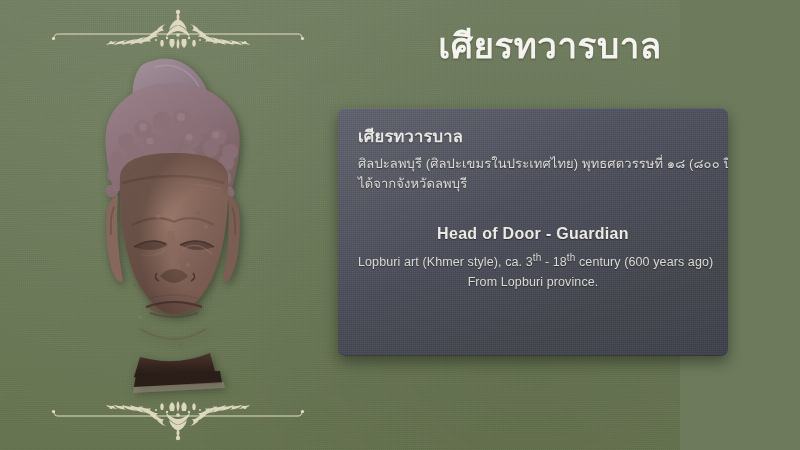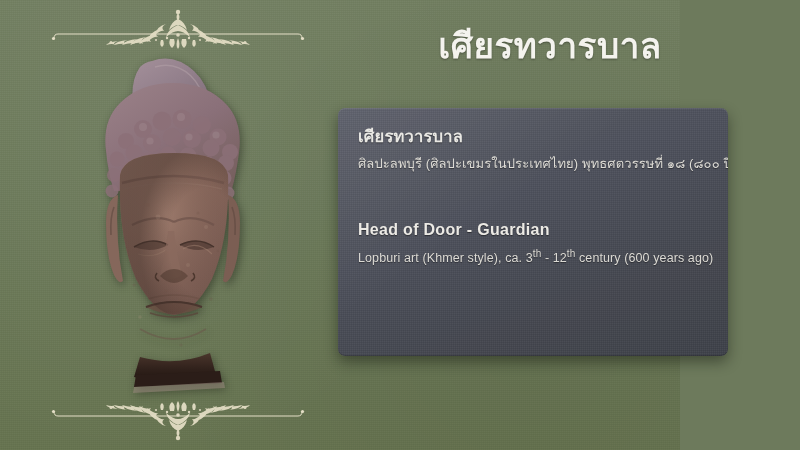--- a/index.html
+++ b/index.html
@@ -81,21 +81,21 @@
     color:#e9e8e4;font-size:16.5px;font-weight:700;line-height:1.25;
     margin:0 0 7px 0;letter-spacing:.2px;
     text-shadow:0 1px 1px rgba(0,0,0,.45);
   }
   .th-line{
     color:#dedcd6;font-size:13px;line-height:1.55;font-weight:400;
     margin:0;letter-spacing:.1px;
     text-shadow:0 1px 1px rgba(0,0,0,.4);
     white-space:nowrap;
   }
-  .en-block{margin-top:46px;}
+  .en-block{margin-top:30px;text-align:center;}
   .en-head{
     color:#eceae5;font-size:16px;font-weight:700;line-height:1.3;
     margin:0 0 7px 0;letter-spacing:.3px;
     text-shadow:0 1px 1px rgba(0,0,0,.45);
   }
   .en-line{
     color:#dcdad4;font-size:12.5px;line-height:1.62;font-weight:400;
     margin:0;letter-spacing:.1px;
     text-shadow:0 1px 1px rgba(0,0,0,.4);
     white-space:nowrap;
@@ -338,23 +338,25 @@
           <path d="M153 32 q2 5-1 7 q-3-2-1-7z"></path>
         </g>
       </g>
     </svg>
   </div>
 
   <div class="panel">
     <div class="panel-inner">
       <div class="th-head">เศียรทวารบาล</div>
       <div class="th-line">ศิลปะลพบุรี (ศิลปะเขมรในประเทศไทย) พุทธศตวรรษที่ ๑๘ (๘๐๐ ปีมาแล้ว)</div>
+      <div class="th-line">ได้จากจังหวัดลพบุรี</div>
 
       <div class="en-block">
         <div class="en-head">Head of Door - Guardian</div>
         <div class="en-line">
-          <span>Lopburi art (Khmer style), ca. 3</span><sup>th</sup><span> - 12</span><sup>th</sup><span> century (600 years ago)</span>
+          <span>Lopburi art (Khmer style), ca. 3</span><sup>th</sup><span> - 18</span><sup>th</sup><span> century (600 years ago)</span>
         </div>
+        <div class="en-line">From Lopburi province.</div>
       </div>
     </div>
   </div>
 
 </div>
 
 </body></html>

